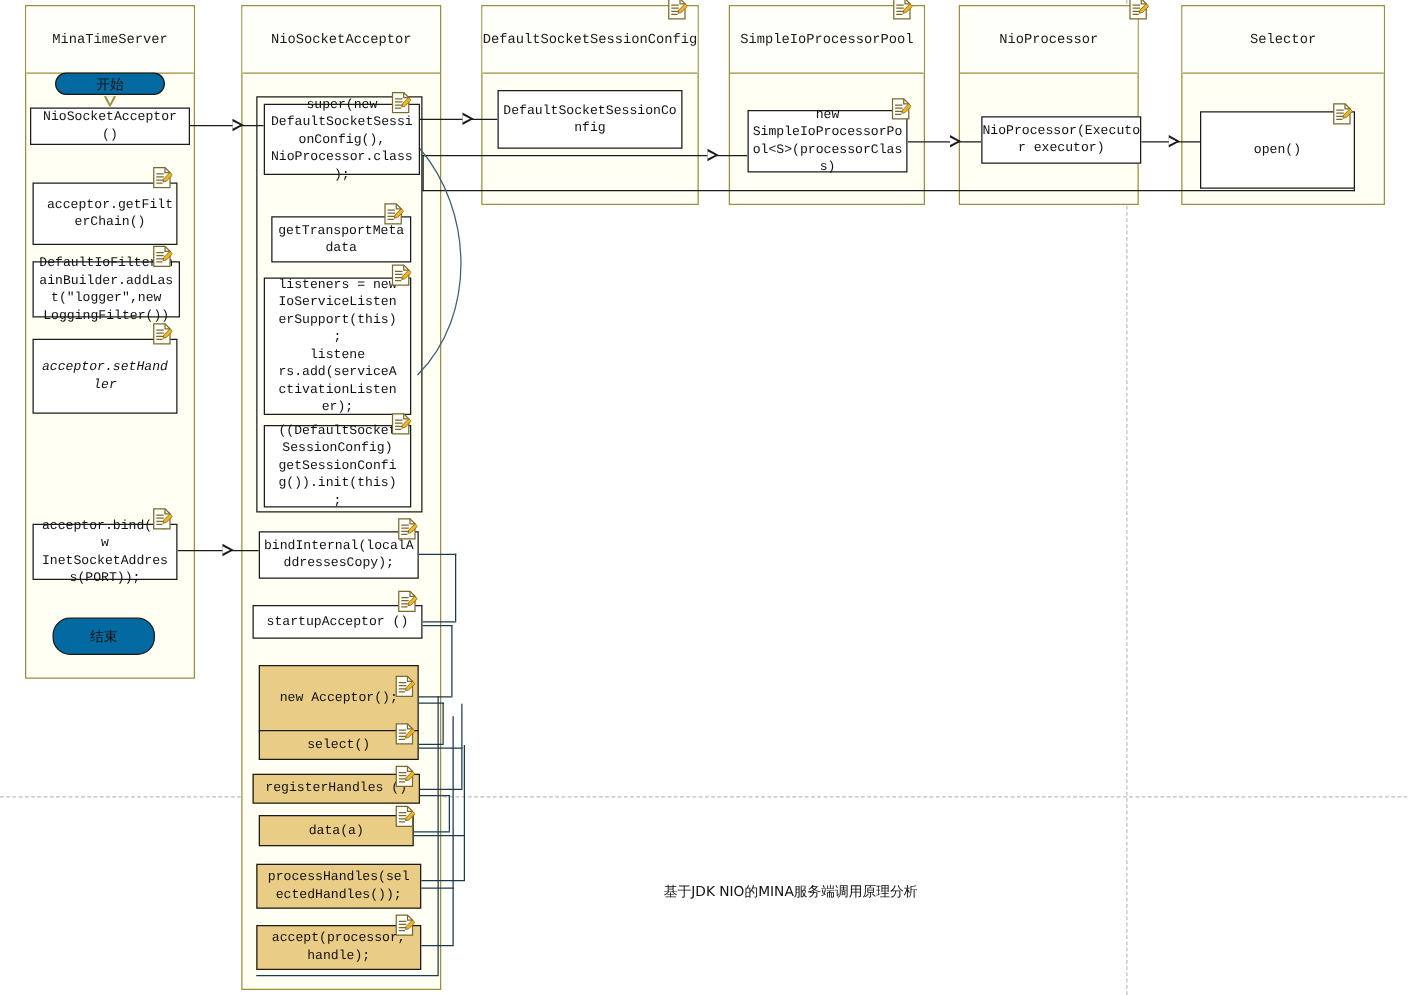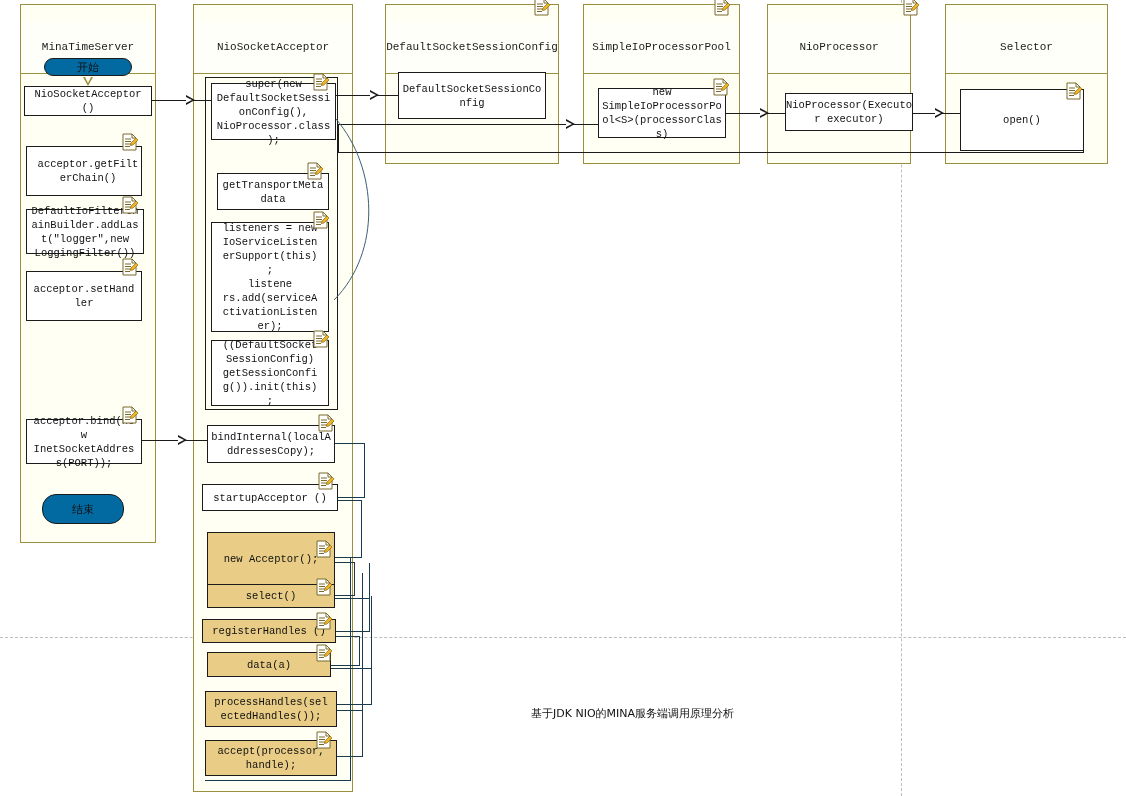--- a/index.html
+++ b/index.html
@@ -22,21 +22,21 @@
   
   .lane{
     position:absolute;
     box-sizing:border-box;
     border:1px solid #9c8f3f;
     background:#fffff4;
   }
   .lane-head{
     position:absolute;
     box-sizing:border-box;
-    left:0;right:0;top:16px;height:53px;
+    left:0;right:0;top:1px;height:53px;
     border-bottom:1px solid #9c8f3f;
     background:#fffffa;
     display:flex;align-items:center;justify-content:center;
   }
   .lane-title{
     font-size:11px;color:#1a1a1a;letter-spacing:0px;
     white-space:nowrap;
   }
 
   
@@ -148,21 +148,21 @@
   <div class="arrow-down" style="left:83px;top:77px;"></div>
 
   <div class="box" style="left:24px;top:86px;width:128px;height:30px;">NioSocketAcceptor
 ()</div>
   <div class="box" style="left:26px;top:146px;width:116px;height:50px;padding-left:12px;">acceptor.getFilt
 erChain()</div>
   <div class="box" style="left:26px;top:209px;width:118px;height:45px;">DefaultIoFilterCh
 ainBuilder.addLas
 t("logger",new
 LoggingFilter())</div>
-  <div class="box" style="left:26px;top:271px;width:116px;height:50px;">acceptor.setHand
+  <div class="box" style="left:26px;top:271px;width:116px;height:60px;font-style:italic;">acceptor.setHand
 ler</div>
   <div class="box" style="left:26px;top:419px;width:116px;height:45px;">acceptor.bind(ne
 w
 InetSocketAddres
 s(PORT));</div>
 
   <div class="term" style="left:42px;top:494px;width:82px;height:30px;">结束</div>
 
   <div class="note-icon" style="left:122px;top:133px;">
     <svg width="16" height="18" viewBox="0 0 16 18">

